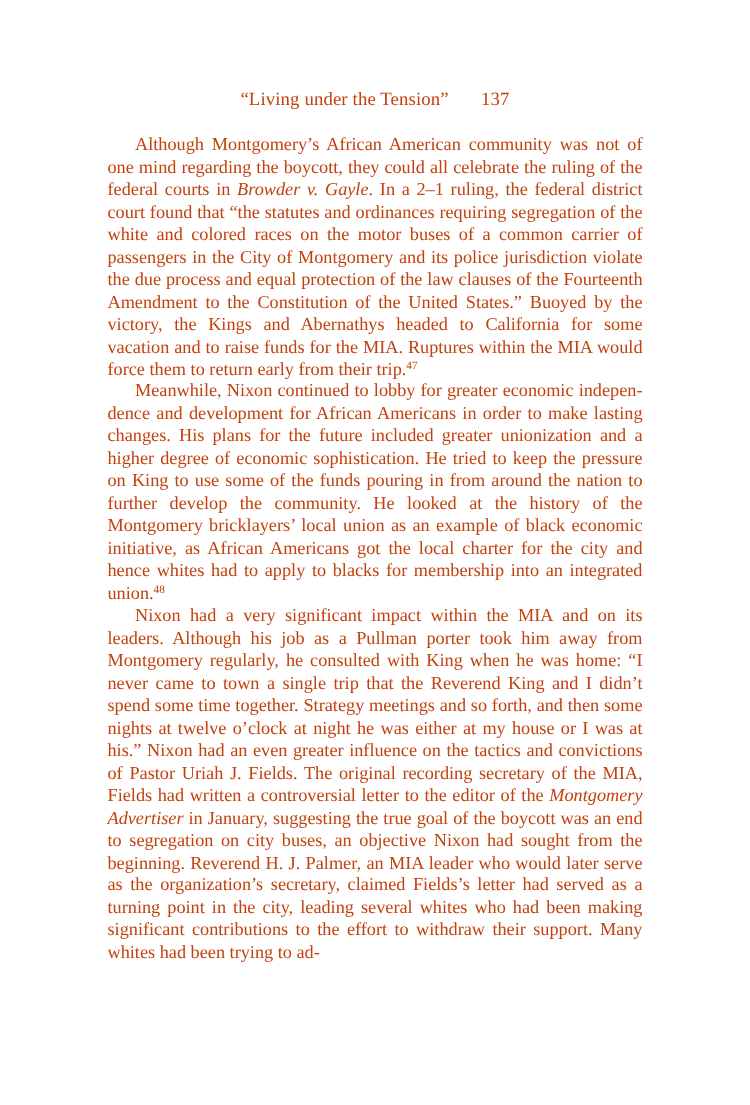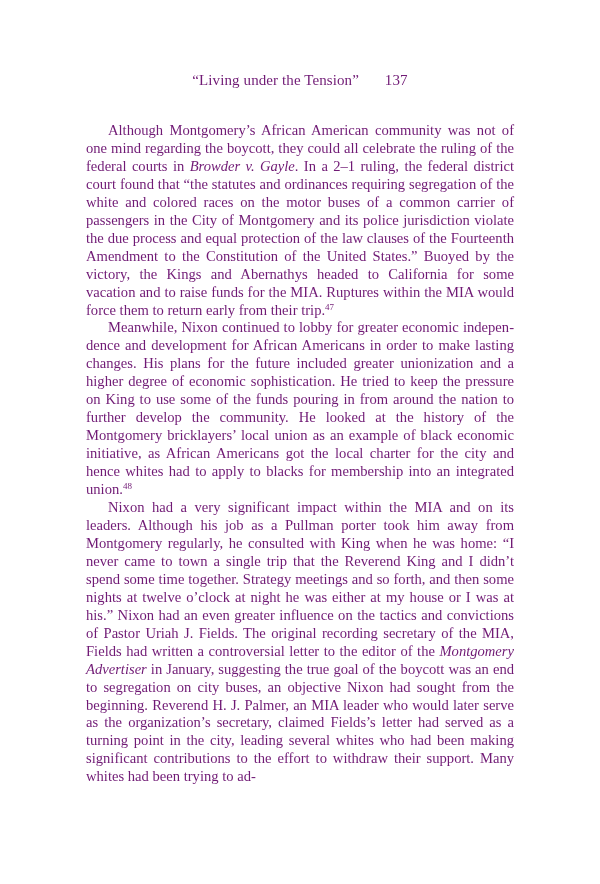--- a/index.html
+++ b/index.html
@@ -1,29 +1,29 @@
 <!DOCTYPE html>
 <html><head>
 <meta charset="utf-8">
 <style>
   html, body { margin: 0; padding: 0; background: #ffffff; }
   body { width: 600px; height: 884px; position: relative; overflow: hidden; }
   .page {
     position: absolute; left: 0; top: 0; width: 568px; height: 884px;
-    background: #ffffff; color: #701a75;
+    background: #ffffff; color: #c2410c;
     font-family: "Liberation Serif", "DejaVu Serif", serif;
   }
   .running-head {
     position: absolute; top: 72px; left: 0; width: 600px;
     text-align: center; font-size: 15px; letter-spacing: 0.1px;
   }
   .running-head .title { display: inline-block; }
   .running-head .folio { display: inline-block; margin-left: 22px; }
   .body-text {
-    position: absolute; left: 86px; top: 122px; width: 428px;
+    position: absolute; left: 86px; top: 108px; width: 428px;
     font-size: 14.6px; line-height: 17.95px; text-align: justify;
     hyphens: manual;
   }
   .body-text p { margin: 0; text-indent: 22px; }
   .body-text sup { font-size: 9px; line-height: 0; vertical-align: 5px; }
   .body-text em { font-style: italic; }
 </style>
 </head>
 <body>
 

